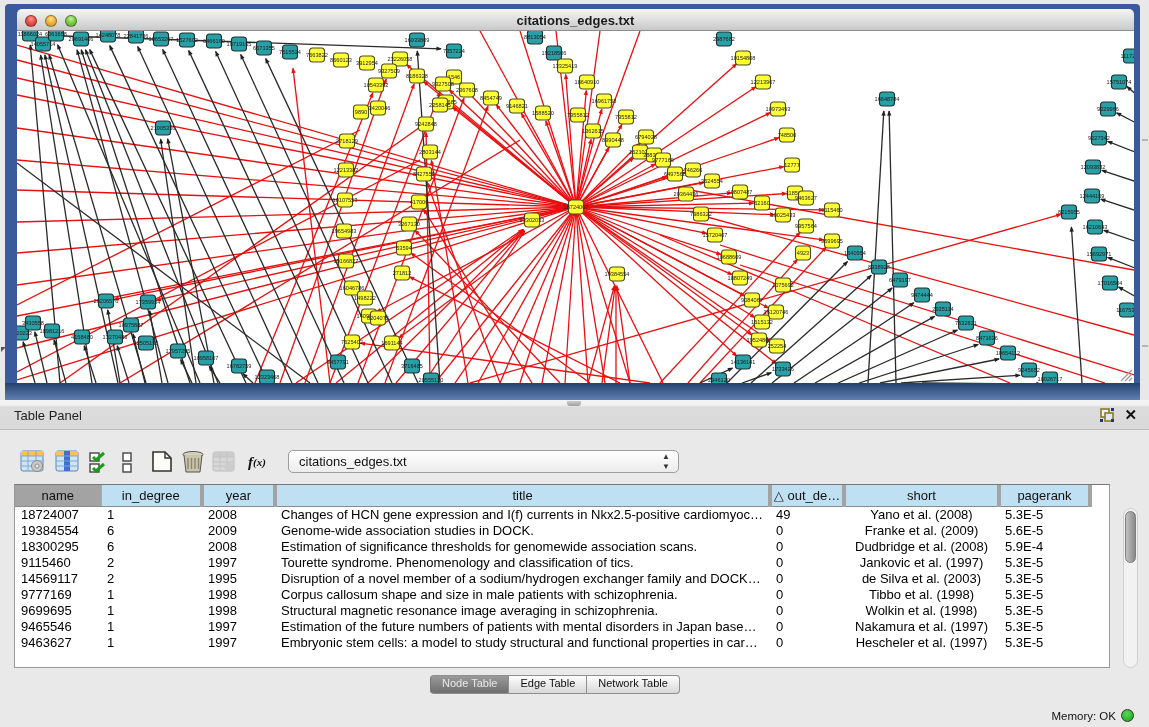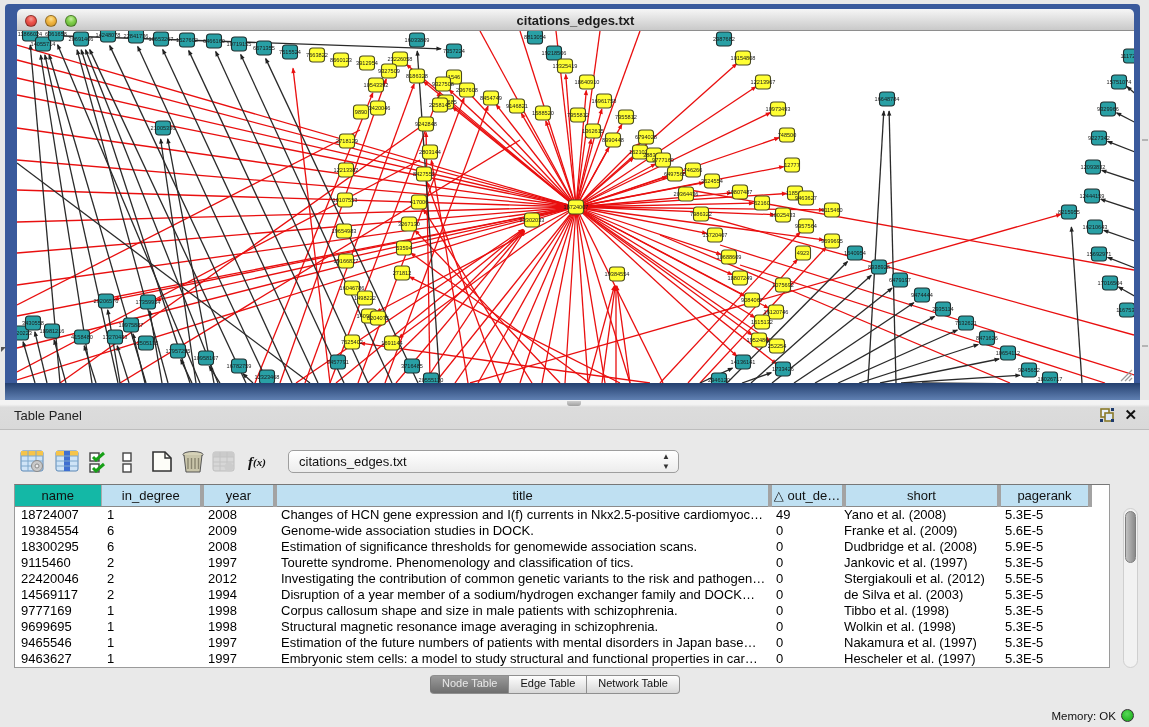--- a/index.html
+++ b/index.html
@@ -14,23 +14,23 @@
 #panel{position:absolute;left:0;top:400px;width:1149px;height:327px;background:#e9e9e9}
 #phead{position:absolute;left:0;top:0;width:100%;height:30px;background:linear-gradient(#f3f3f3 0%,#f3f3f3 15%,#dcdcdc 25%,#d9d9d9 100%);border-bottom:1px solid #bdbdbd}
 #phead .t{position:absolute;left:14px;top:8px;font-size:13px;color:#222}
 #pclose{position:absolute;right:12px;top:6px;font-size:15px;font-weight:bold;color:#111}
 #toolbar{position:absolute;left:0;top:31px;width:100%;height:54px}
 #combo{position:absolute;left:288px;top:19px;width:391px;height:23px;background:linear-gradient(#fff,#ececec);border:1px solid #9e9e9e;border-radius:5px;font-size:13px;color:#111;line-height:21px;padding-left:10px}
 #combo .st{position:absolute;right:8px;top:1px;font-size:8px;color:#333;line-height:10px;text-align:center}
 #tblwrap{position:absolute;left:14px;top:84px;width:1096px;height:184px;background:#fff;border:1px solid #9a9a9a;border-top:1px solid #777;overflow:hidden}
 table{border-collapse:collapse;table-layout:fixed;width:1076px;font-size:13px}
 th{height:21px;background:#bfe0f2;border-right:4px solid #a3a3a3;border-bottom:1px solid #8a8a8a;font-weight:normal;font-size:13px;color:#111;text-align:center;overflow:hidden;white-space:nowrap}
-th.c0{background:#14b8a6;border-right:1px solid #aaa}
+th.c0{background:#a3a3a3;border-right:1px solid #aaa}
 td{height:16px;color:#000;overflow:hidden;white-space:nowrap;padding:0 0 0 6px}
-td.c0{width:80px}td.c1{width:95px}td.c2{width:67px}td.c3{width:496px}td.c4{width:68px}td.c5{width:155px;text-align:left;padding:0}td.c6{width:85px}
+td.c0{width:80px}td.c1{width:95px}td.c2{width:67px}td.c3{width:496px}td.c4{width:68px}td.c5{width:155px;text-align:center;padding:0}td.c6{width:85px}
 th.c0{width:86px}th.c1{width:101px}th.c2{width:73px}th.c3{width:495px}th.c4{width:74px}th.c5{width:155px}th.c6{width:91px}
 #vscroll{position:absolute;right:11px;top:108px;width:15px;height:160px;background:#f2f2f2;border:1px solid #cfcfcf;border-radius:8px}
 #vthumb{position:absolute;left:1px;top:2px;width:11px;height:52px;background:linear-gradient(90deg,#c2c2c2,#8a8a8a);border:1px solid #7e7e7e;border-radius:6px}
 #tabs{position:absolute;left:430px;top:275px;height:19px;display:flex;font-size:11px}
 #tabs div{padding:1px 11px 0;border:1px solid #8f8f8f;border-left:none;background:linear-gradient(#fefefe,#d7d7d7);color:#111}
 #tabs div:first-child{border-left:1px solid #777;border-radius:4px 0 0 4px;background:linear-gradient(#9a9a9a,#6e6e6e);color:#e8e8e8}
 #tabs div:last-child{border-radius:0 4px 4px 0}
 #mem{position:absolute;right:33px;top:310px;font-size:11.5px;color:#111}
 #memdot{position:absolute;right:15px;top:309px;width:13px;height:13px;border-radius:50%;background:radial-gradient(circle at 45% 35%,#57d957,#2cbb2c 60%,#24a524);border:1.2px solid #333}
 </style></head><body>
@@ -589,45 +589,36 @@
             <td class="c5">Franke et al. (2009)</td>
             <td class="c6">5.6E-5</td>
           </tr>
 <tr>
             <td class="c0">18300295</td>
             <td class="c1">6</td>
             <td class="c2">2008</td>
             <td class="c3">Estimation of significance thresholds for genomewide association scans.</td>
             <td class="c4">0</td>
             <td class="c5">Dudbridge et al. (2008)</td>
-            <td class="c6">5.9E-5</td>
+            <td class="c6">5.9E-4</td>
           </tr>
 <tr>
             <td class="c0">9115460</td>
             <td class="c1">2</td>
             <td class="c2">1997</td>
             <td class="c3">Tourette syndrome. Phenomenology and classification of tics.</td>
             <td class="c4">0</td>
             <td class="c5">Jankovic et al. (1997)</td>
             <td class="c6">5.3E-5</td>
           </tr>
 <tr>
-            <td class="c0">22420046</td>
-            <td class="c1">2</td>
-            <td class="c2">2012</td>
-            <td class="c3">Investigating the contribution of common genetic variants to the risk and pathogen…</td>
-            <td class="c4">0</td>
-            <td class="c5">Stergiakouli et al. (2012)</td>
-            <td class="c6">5.5E-5</td>
-          </tr>
-<tr>
             <td class="c0">14569117</td>
             <td class="c1">2</td>
-            <td class="c2">1994</td>
-            <td class="c3">Disruption of a year member of a sodium/hydrogen exchanger family and DOCK…</td>
+            <td class="c2">1995</td>
+            <td class="c3">Disruption of a novel member of a sodium/hydrogen exchanger family and DOCK…</td>
             <td class="c4">0</td>
             <td class="c5">de Silva et al. (2003)</td>
             <td class="c6">5.3E-5</td>
           </tr>
 <tr>
             <td class="c0">9777169</td>
             <td class="c1">1</td>
             <td class="c2">1998</td>
             <td class="c3">Corpus callosum shape and size in male patients with schizophrenia.</td>
             <td class="c4">0</td>

